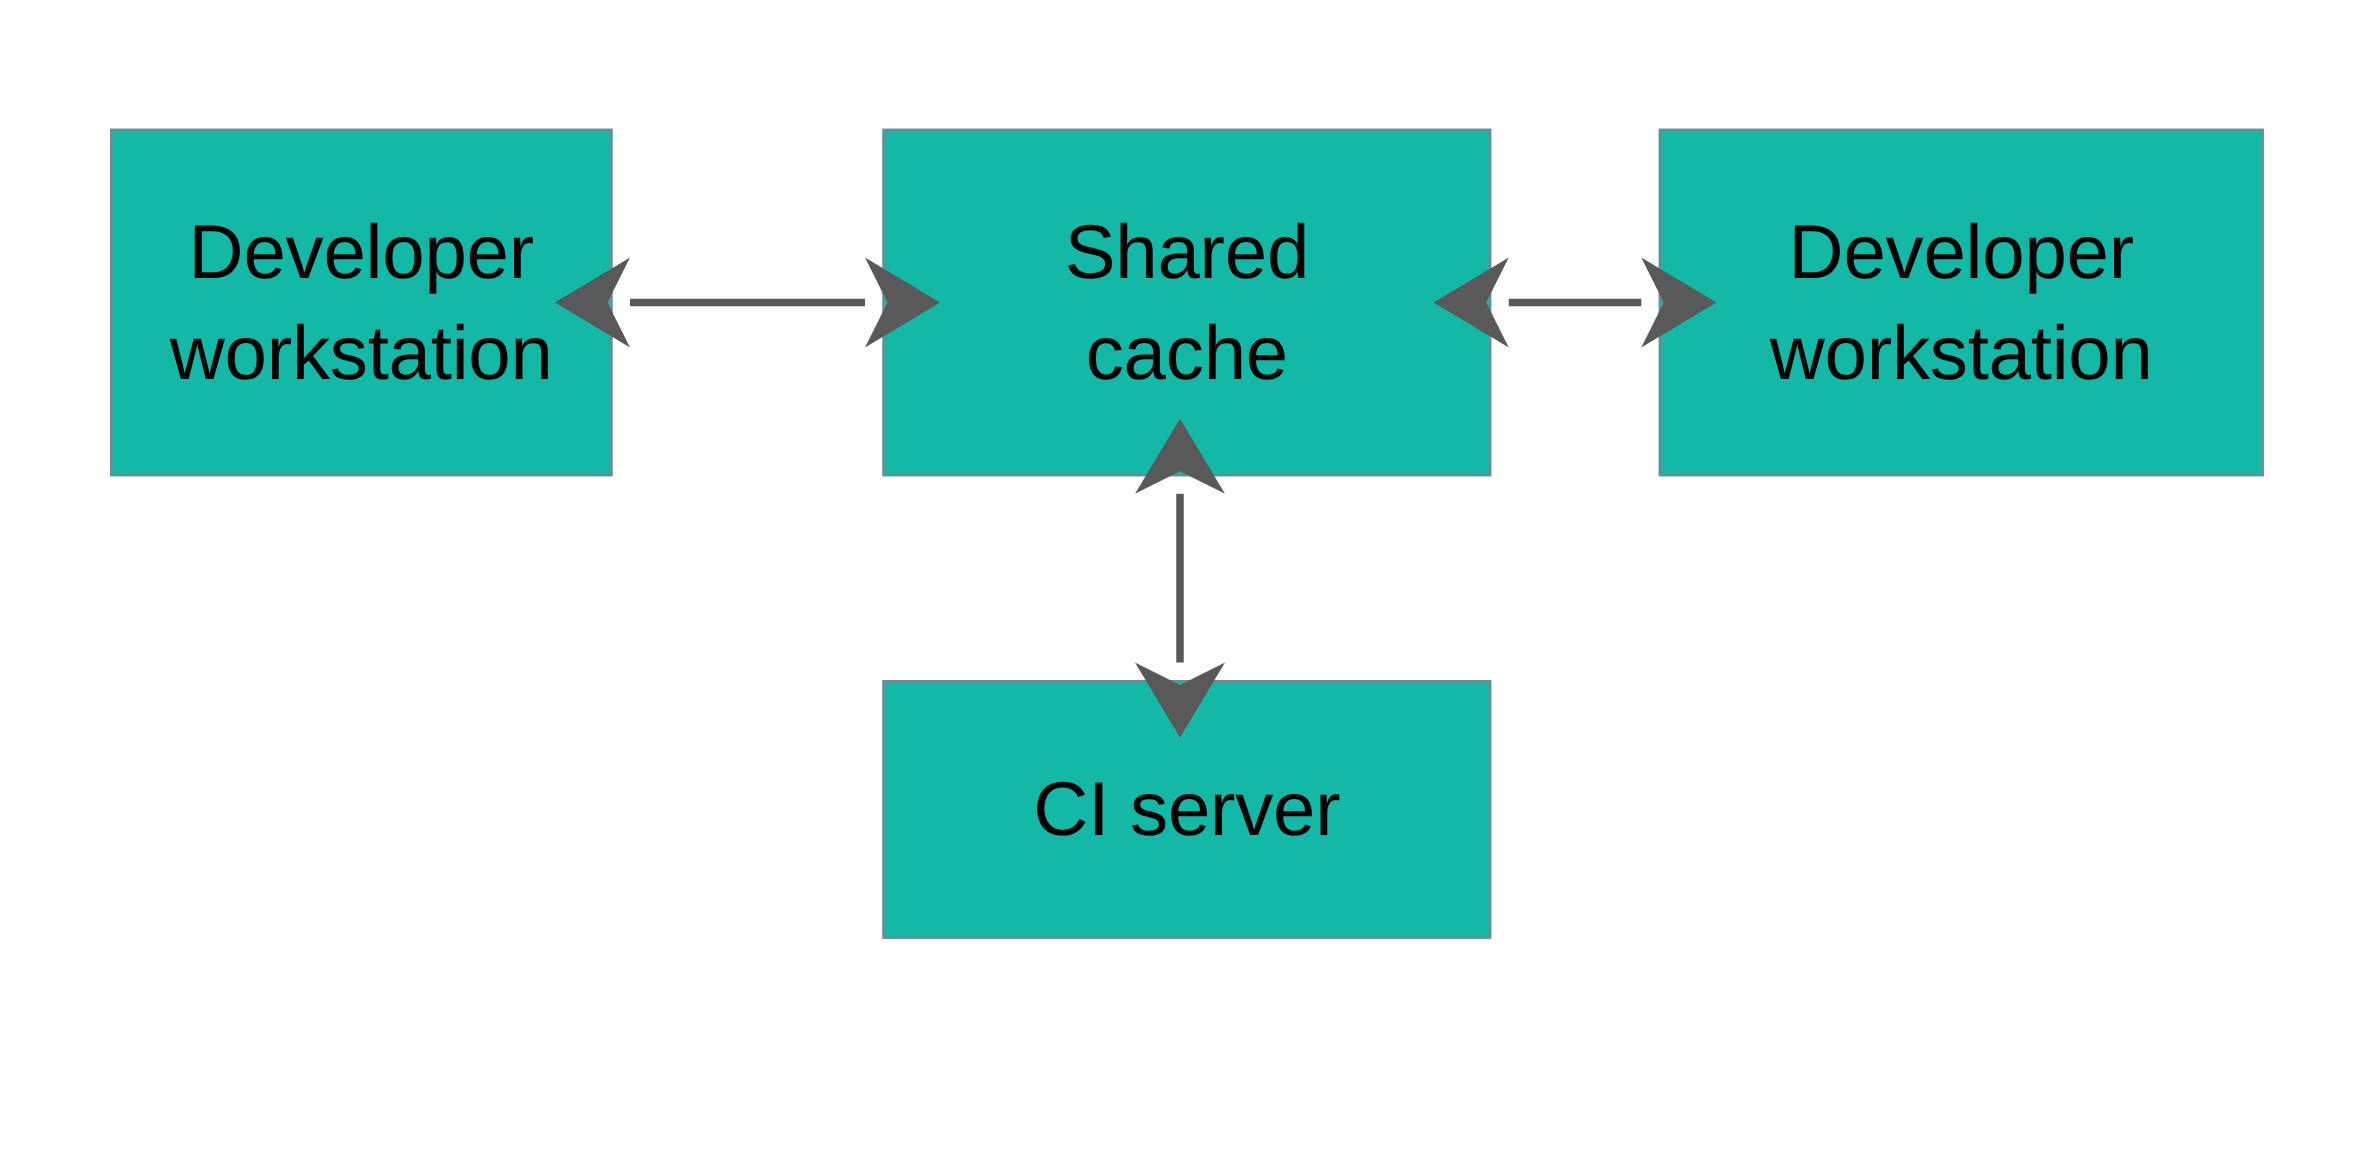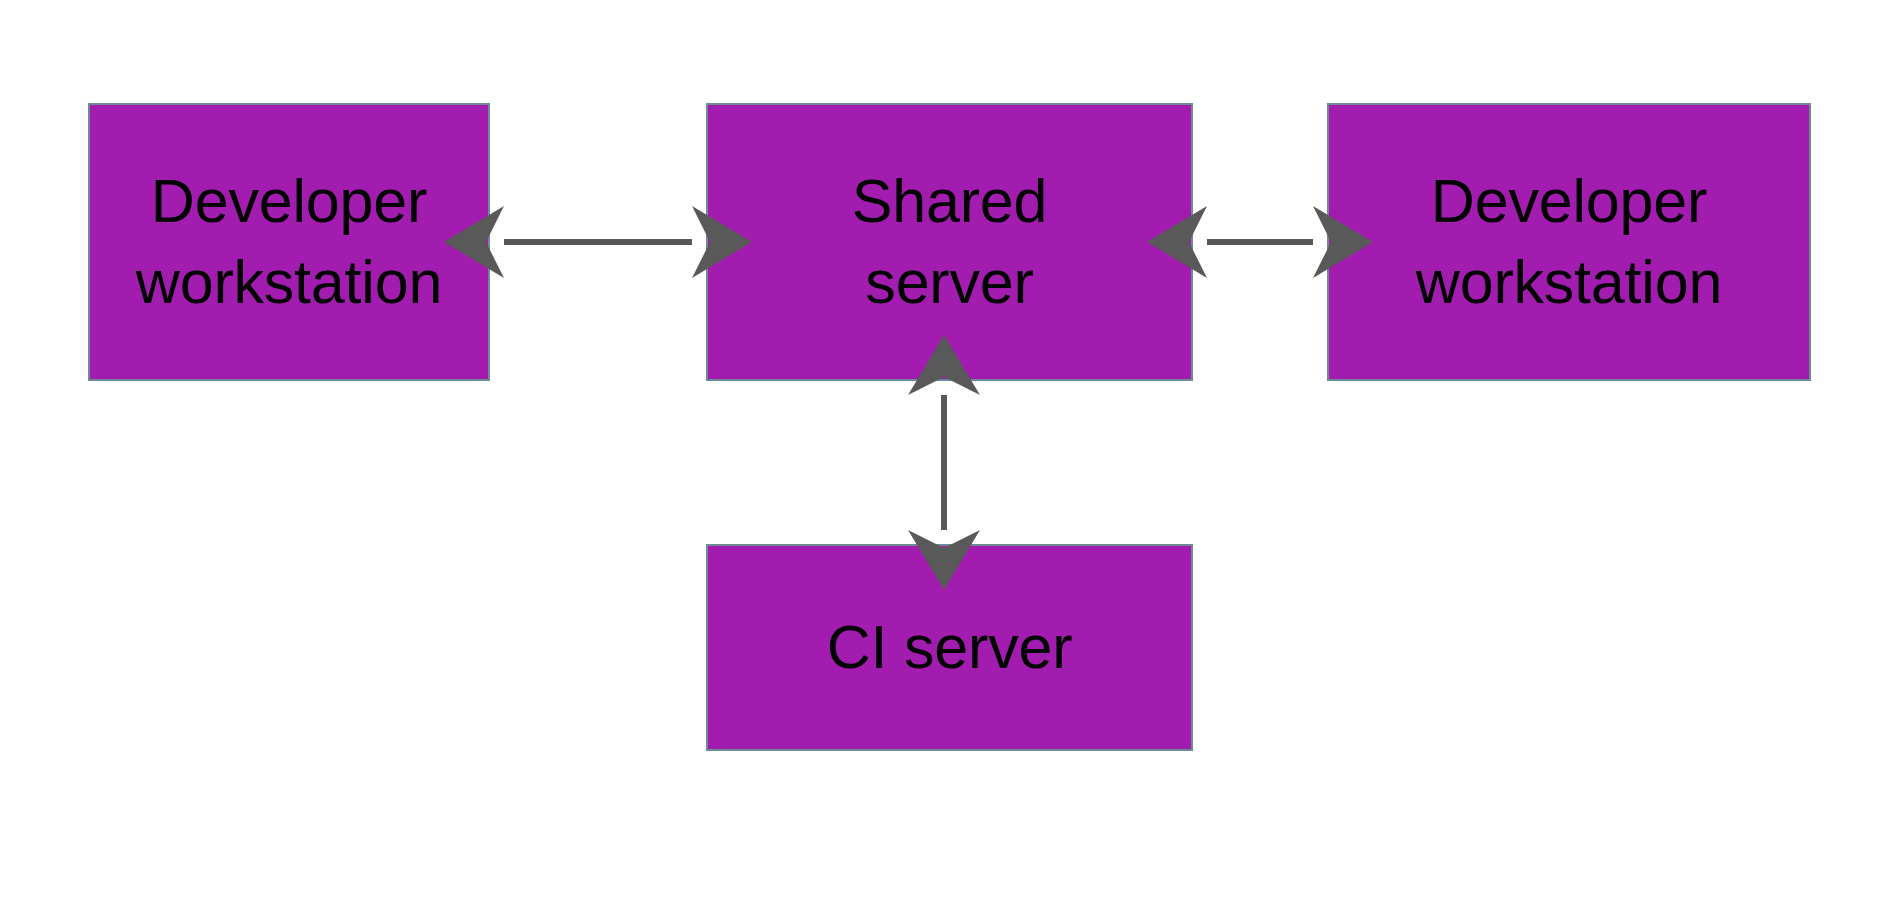--- a/index.html
+++ b/index.html
@@ -14,21 +14,21 @@
   #canvas {
     position: relative;
     width: 1900px;
     height: 922px;
     background: #ffffff;
     overflow: hidden;
   }
   .node {
     position: absolute;
     box-sizing: border-box;
-    background: #a21caf;
+    background: #14b8a6;
     border: 2px solid #6e8a96;
     display: flex;
     align-items: center;
     justify-content: center;
     text-align: center;
   }
   .node-label {
     font-family: "Liberation Sans", sans-serif;
     font-size: 61px;
     line-height: 1.32;
@@ -57,21 +57,21 @@
 
 <div id="canvas">
 
   <div class="node" id="node-dev-left">
     <span class="node-label">Developer
 workstation</span>
   </div>
 
   <div class="node" id="node-shared">
     <span class="node-label">Shared
-server</span>
+cache</span>
   </div>
 
   <div class="node" id="node-dev-right">
     <span class="node-label">Developer
 workstation</span>
   </div>
 
   <div class="node" id="node-ci">
     <span class="node-label">CI server</span>
   </div>

